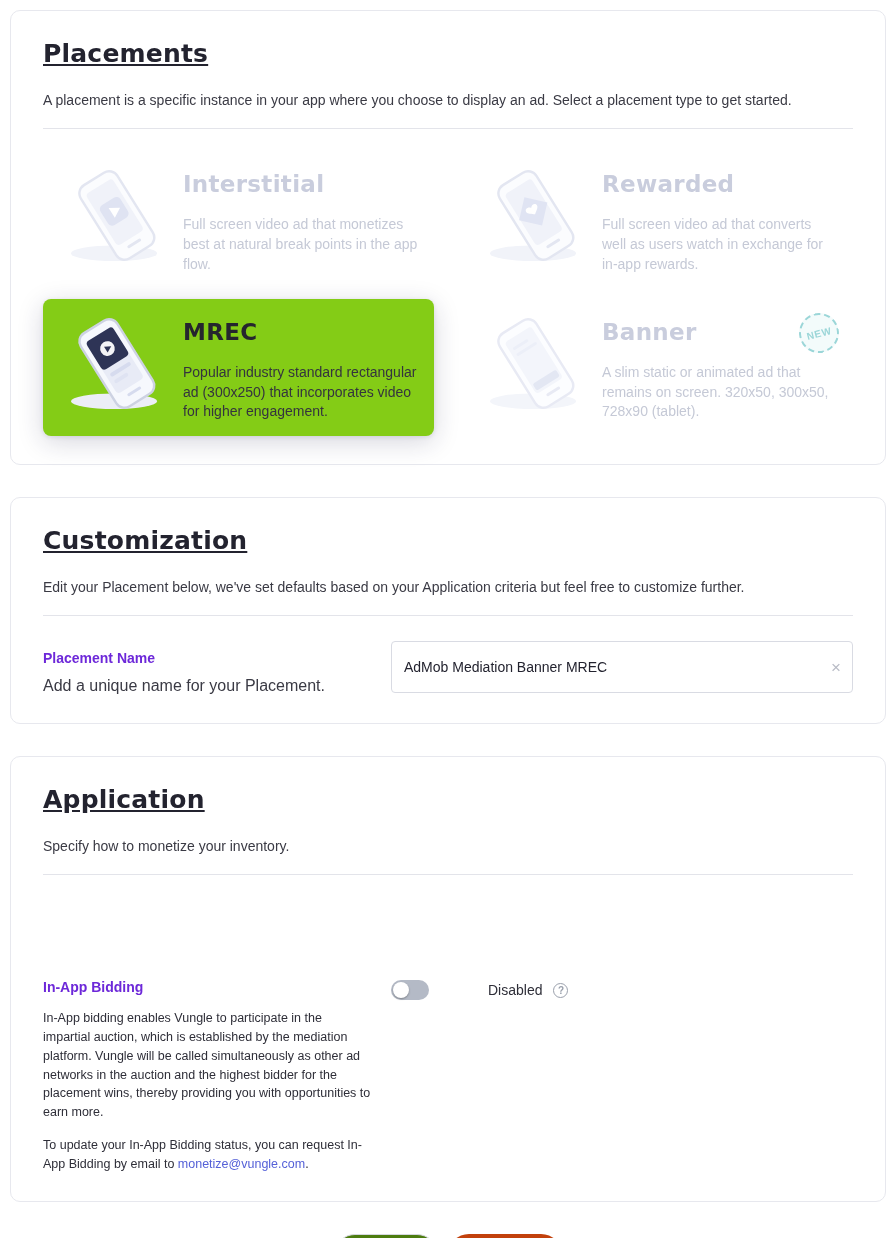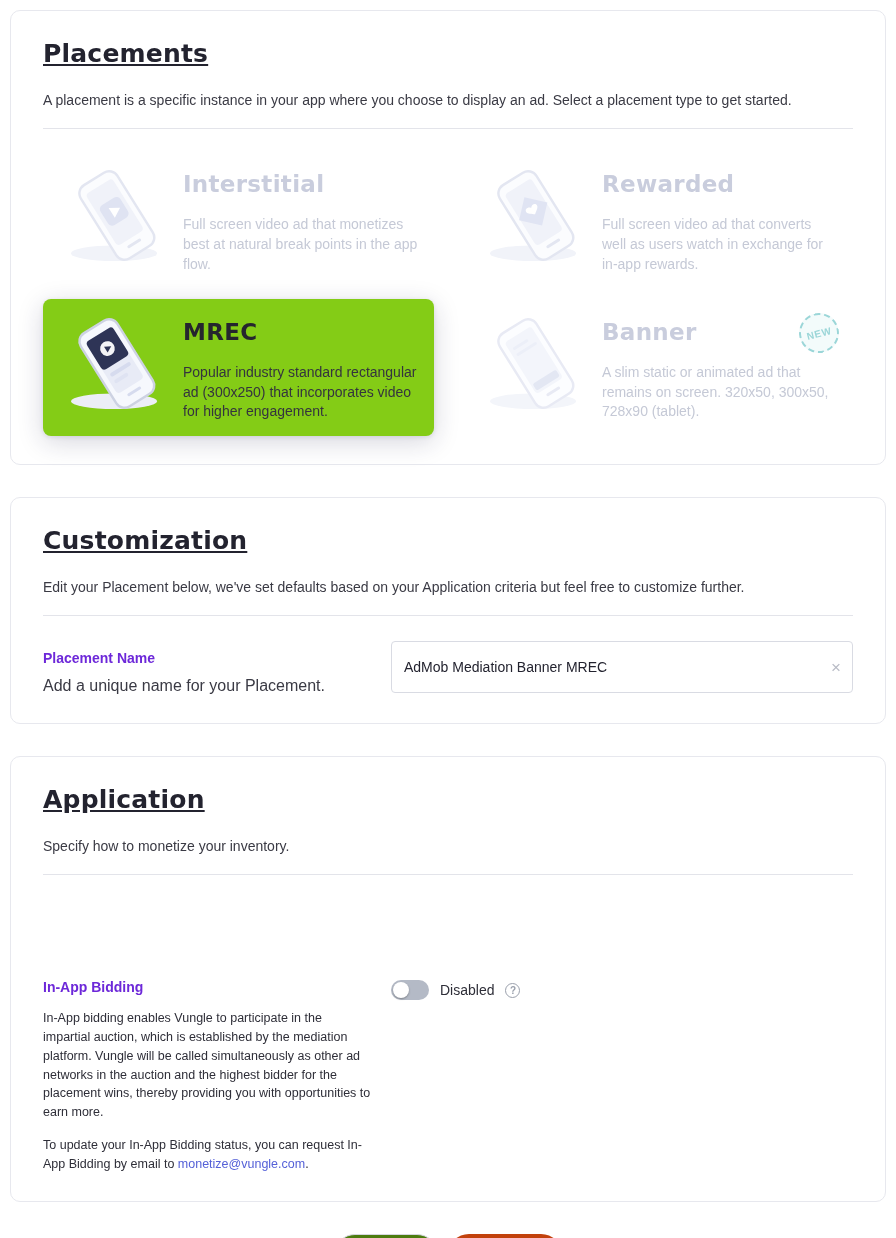--- a/index.html
+++ b/index.html
@@ -162,21 +162,21 @@
     cursor: pointer;
   }
   .toggle .knob {
     position: absolute;
     left: 2px; top: 2px;
     width: 16px; height: 16px;
     border-radius: 50%;
     background: #fff;
     box-shadow: 0 1px 2px rgba(0,0,0,0.3);
   }
-  .toggle-status { font-size: 14px; color: #2e2e38; }
+  .toggle-status { font-size: 14px; color: #2e2e38; margin-left: 48px; }
   .help-icon {
     width: 15px; height: 15px;
     border: 1px solid #9aa0ac;
     border-radius: 50%;
     color: #9aa0ac;
     font-size: 10px;
     font-weight: 700;
     display: inline-flex;
     align-items: center;
     justify-content: center;

